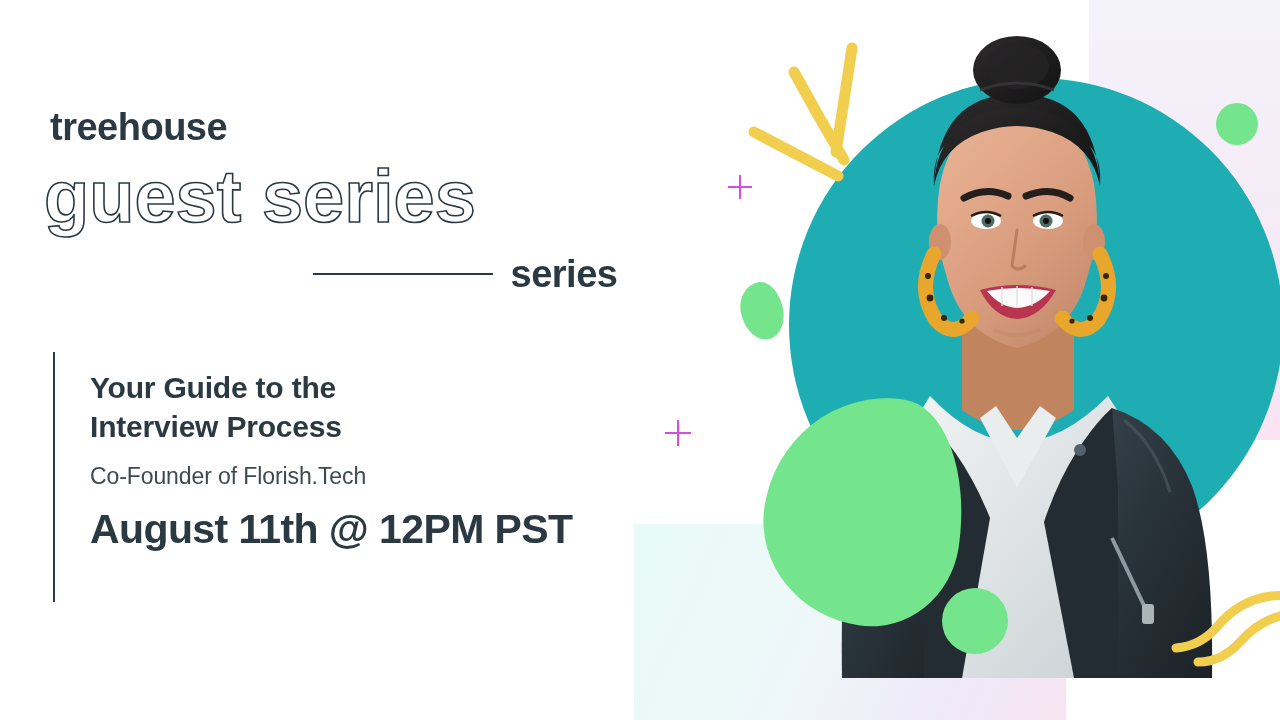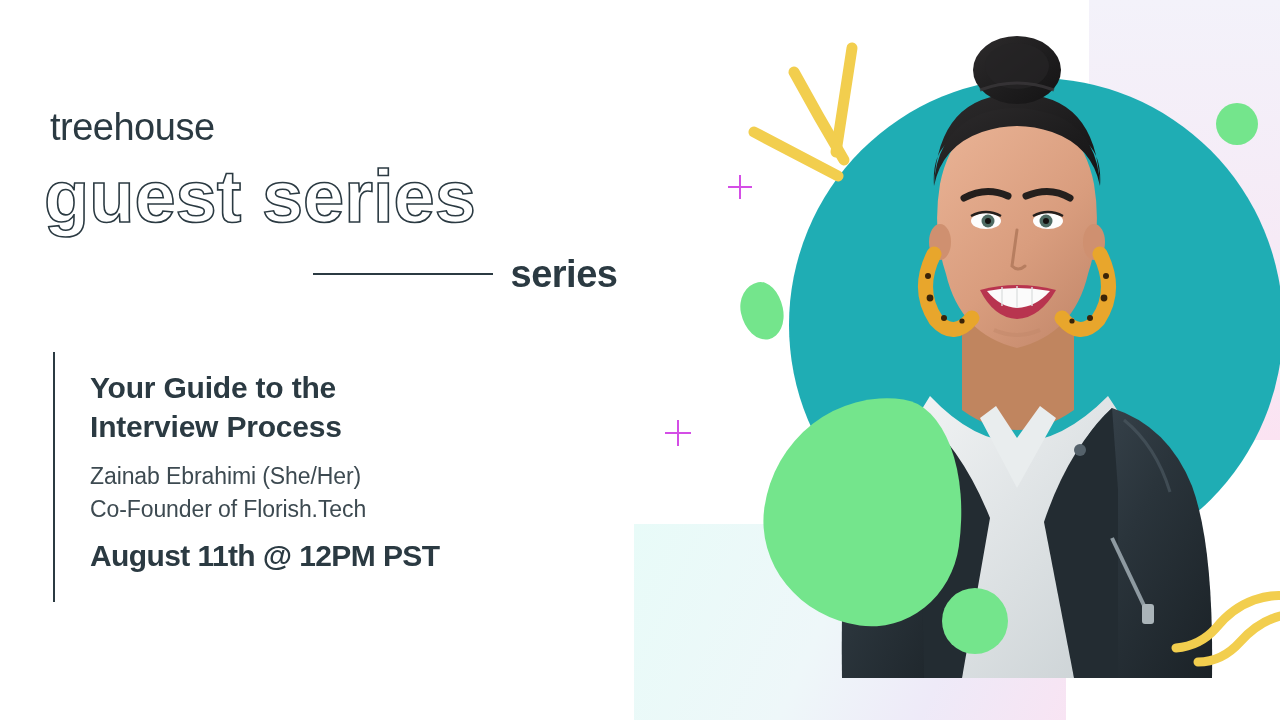--- a/index.html
+++ b/index.html
@@ -84,21 +84,21 @@
   .plus::before { left: 50%; top: 0; width: 2px; height: 100%; transform: translateX(-50%); }
   .plus::after  { top: 50%; left: 0; height: 2px; width: 100%; transform: translateY(-50%); }
   #plus-upper { left: 728px; top: 175px; width: 24px; height: 24px; }
   #plus-lower { left: 665px; top: 420px; width: 26px; height: 26px; }
 
   
   #brand {
     position: absolute;
     left: 50px; top: 108px;
     font-size: 38px;
-    font-weight: 400;
+    font-weight: 700;
     letter-spacing: -0.5px;
     color: #2b3a42;
     line-height: 1;
   }
   #headline-outline {
     position: absolute;
     left: 44px; top: 160px;
     font-size: 74px;
     font-weight: 700;
     letter-spacing: 0px;
@@ -152,21 +152,21 @@
   }
   .presenter-line {
     font-size: 23px;
     font-weight: 400;
     color: #3d4a51;
     line-height: 1.42;
     letter-spacing: -0.1px;
   }
   #datetime {
     margin-top: 16px;
-    font-size: 30px;
+    font-size: 41px;
     font-weight: 700;
     color: #2b3a42;
     letter-spacing: -0.6px;
     line-height: 1;
   }
 </style>
 </head>
 <body>
 
 <div id="stage">
@@ -322,18 +322,17 @@
   <div id="series-row">
     <div id="series-rule"></div>
     <div id="series-label">series</div>
   </div>
 
   <div id="vrule"></div>
 
   <div id="info-block">
     <div id="talk-title">Your Guide to the
 Interview Process</div>
-    <div class="presenter-line">Zainab Ebrahimi (She/Her)</div>
     <div class="presenter-line">Co-Founder of Florish.Tech</div>
     <div id="datetime">August 11th @ 12PM PST</div>
   </div>
 
 </div>
 
 </body></html>

